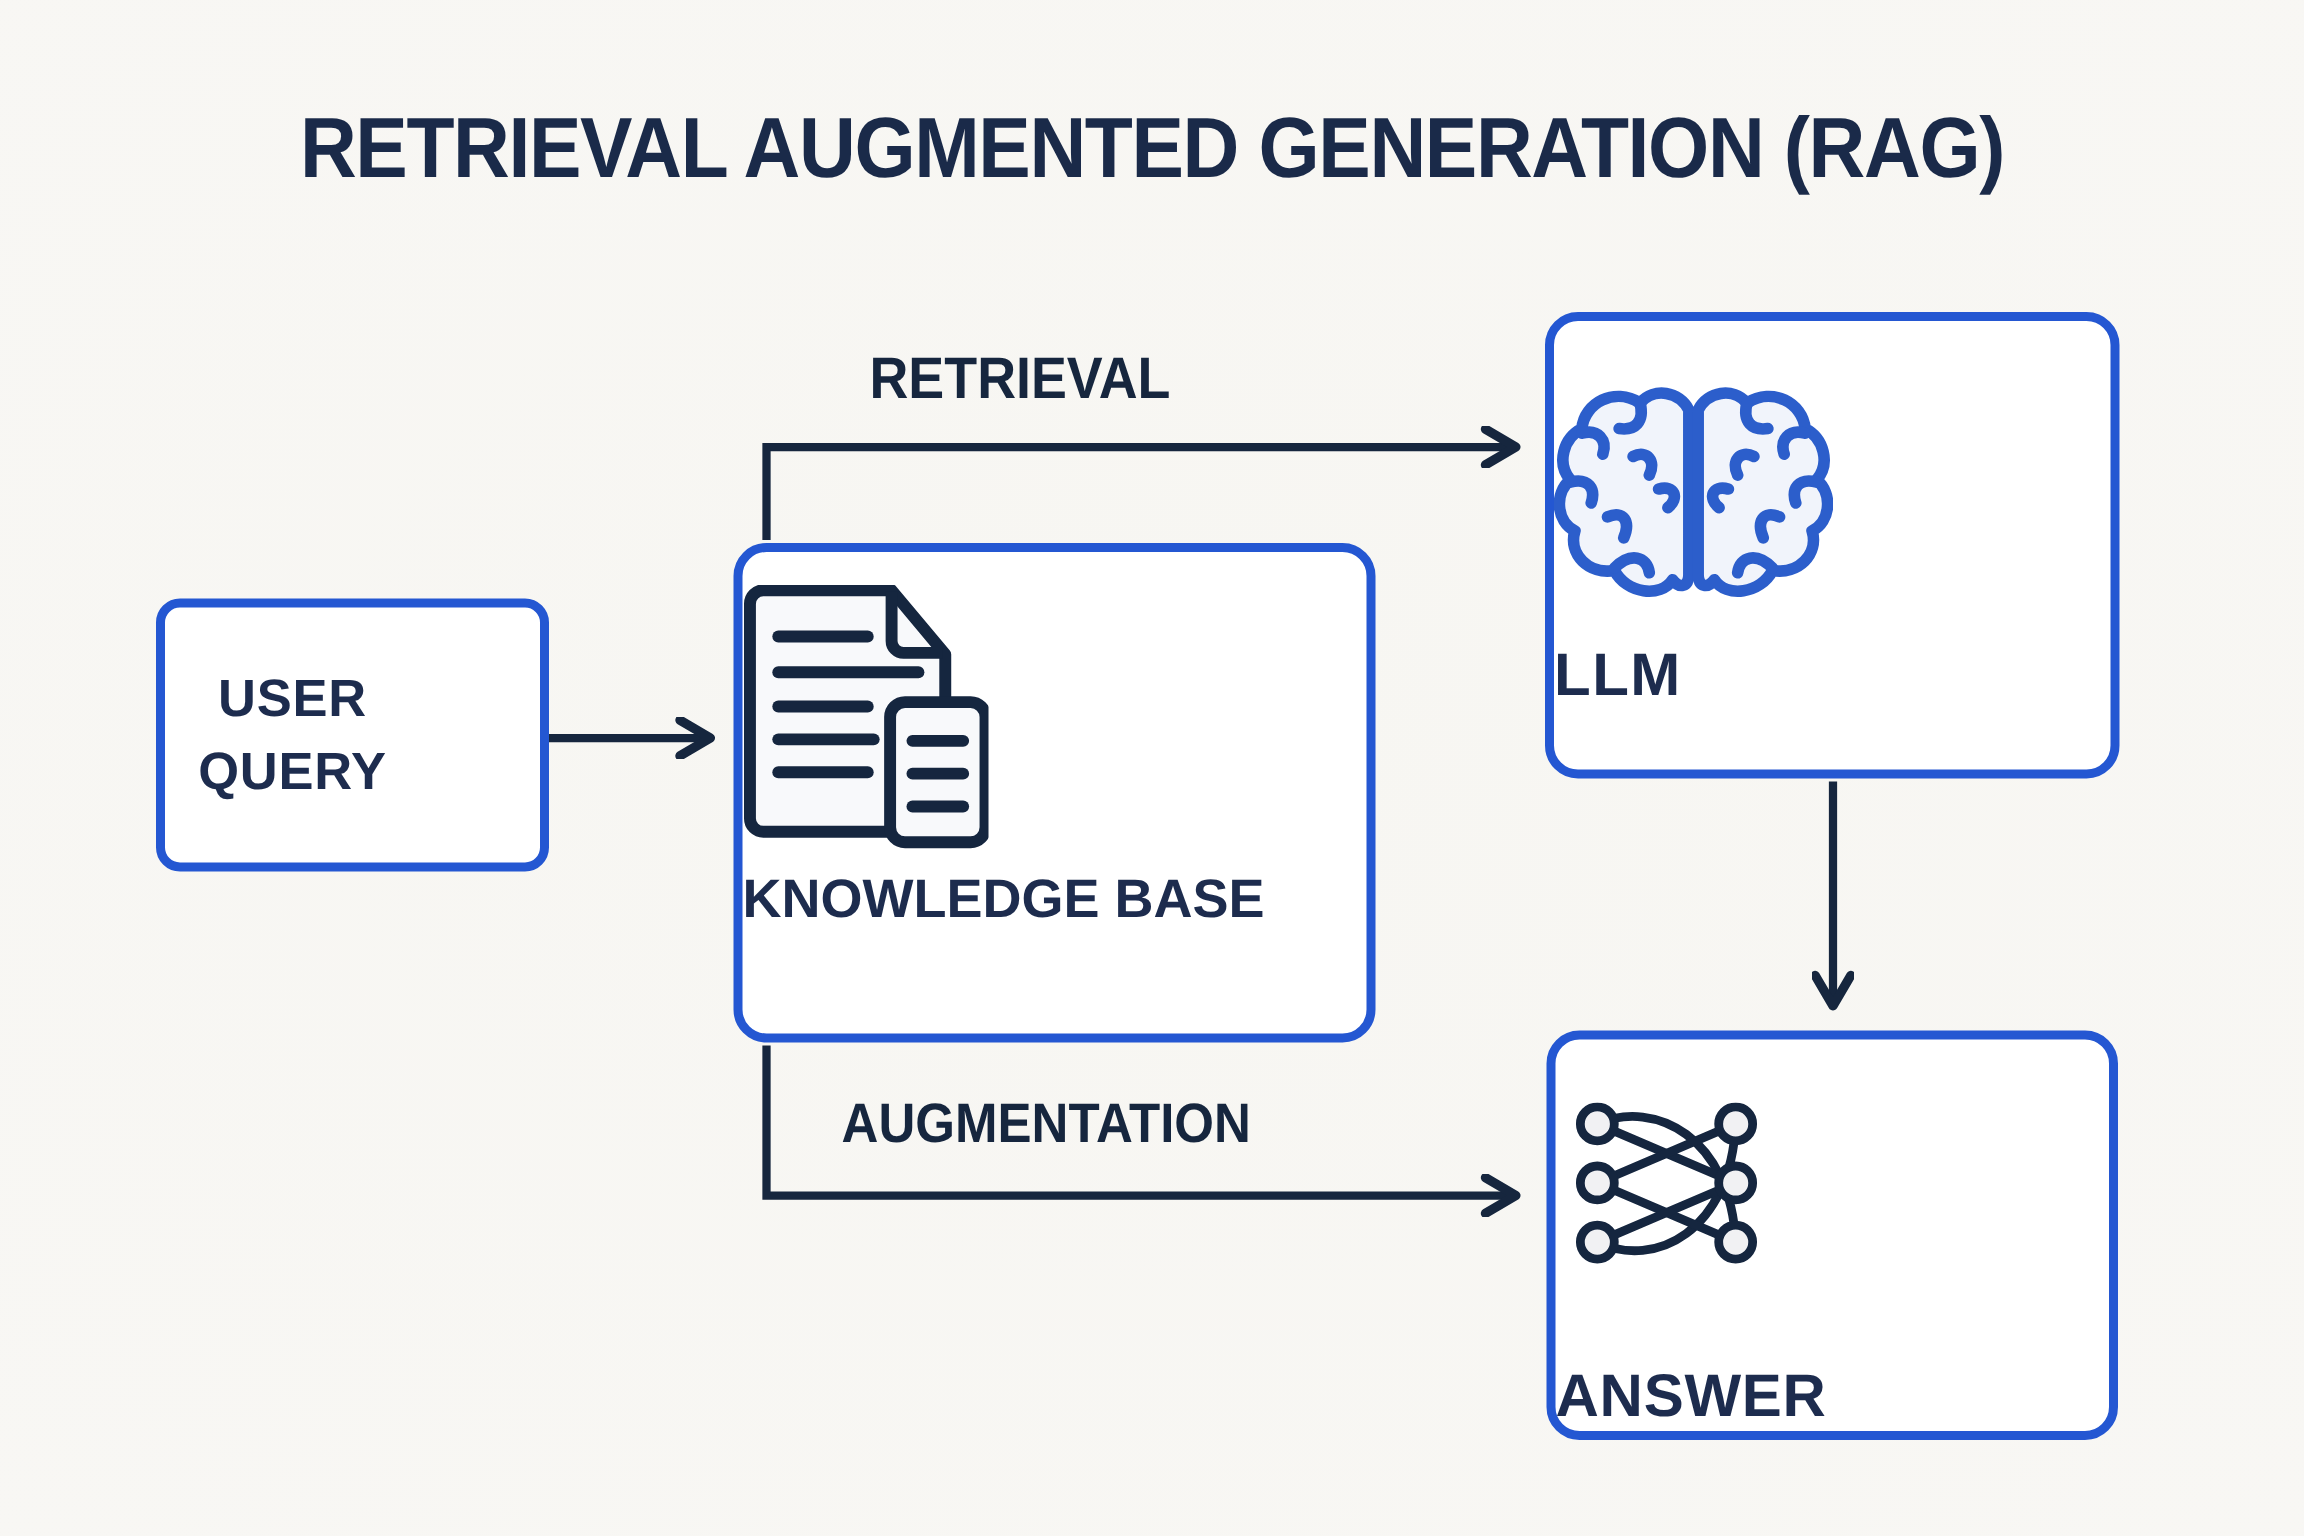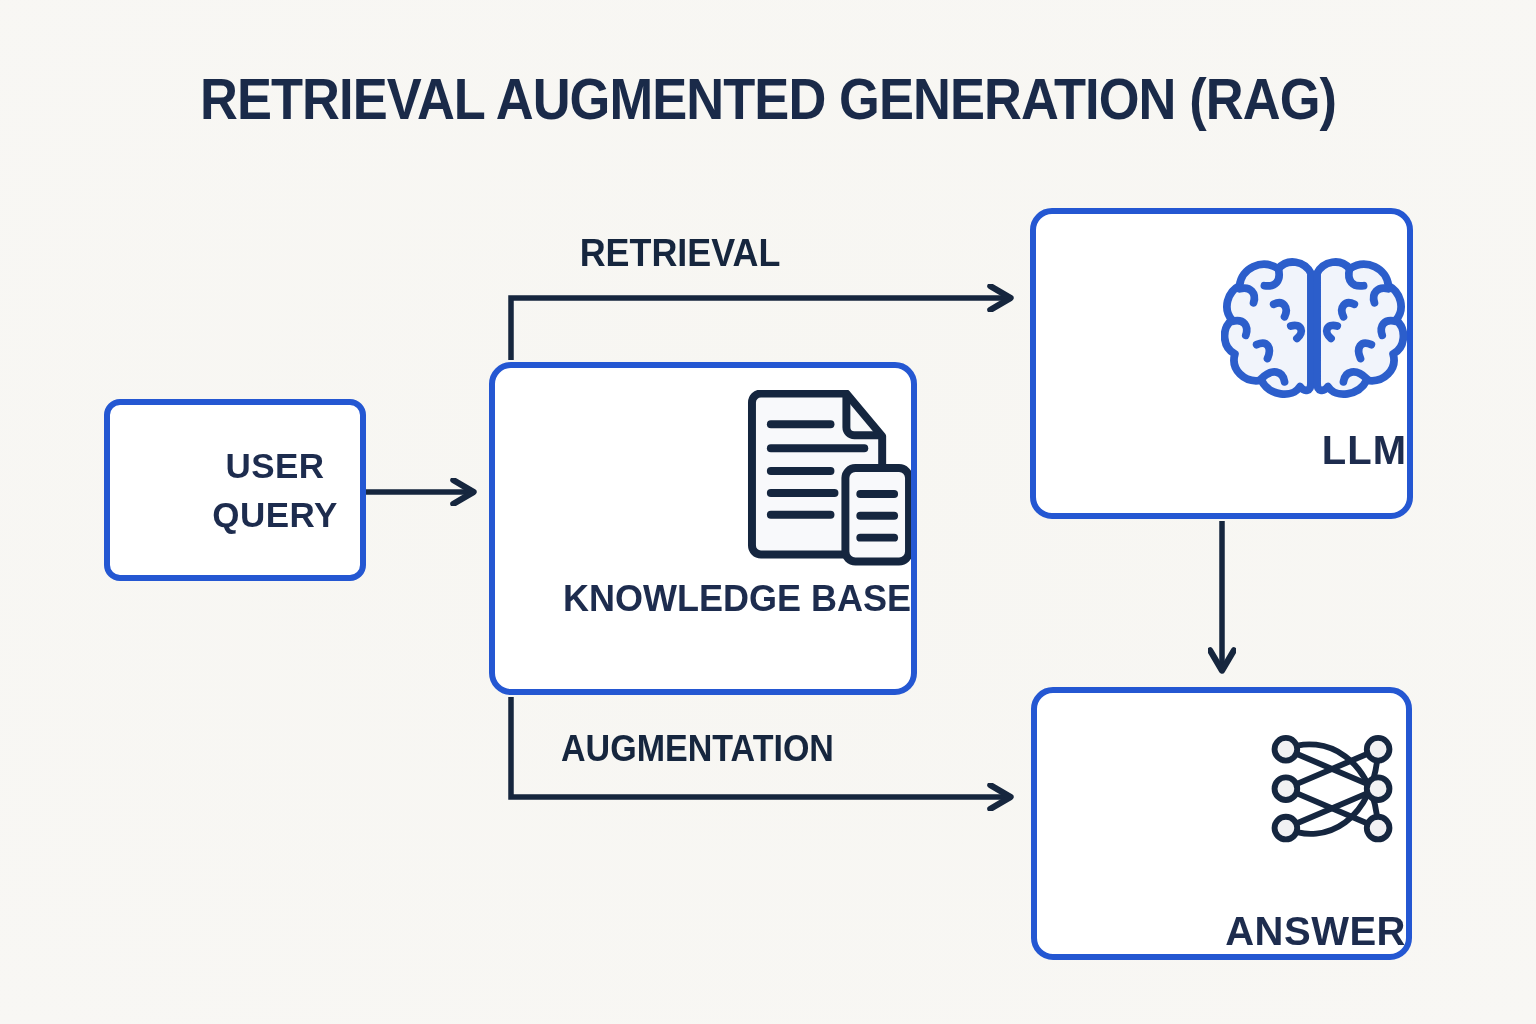--- a/index.html
+++ b/index.html
@@ -28,21 +28,21 @@
     white-space: nowrap;
     transform: scaleX(0.92);
     transform-origin: 50% 50%;
   }
   .box {
     position: absolute;
     background: #ffffff;
     border: 6px solid #2457d2;
     display: flex;
     flex-direction: column;
-    align-items: flex-end;
+    align-items: flex-start;
     color: #1d2c4e;
     font-weight: 700;
   }
   .box-user-query {
     left: 104px; top: 399px; width: 262px; height: 182px;
     border-radius: 16px;
     justify-content: center;
     text-align: center;
     font-size: 35px;
     line-height: 1.4;

